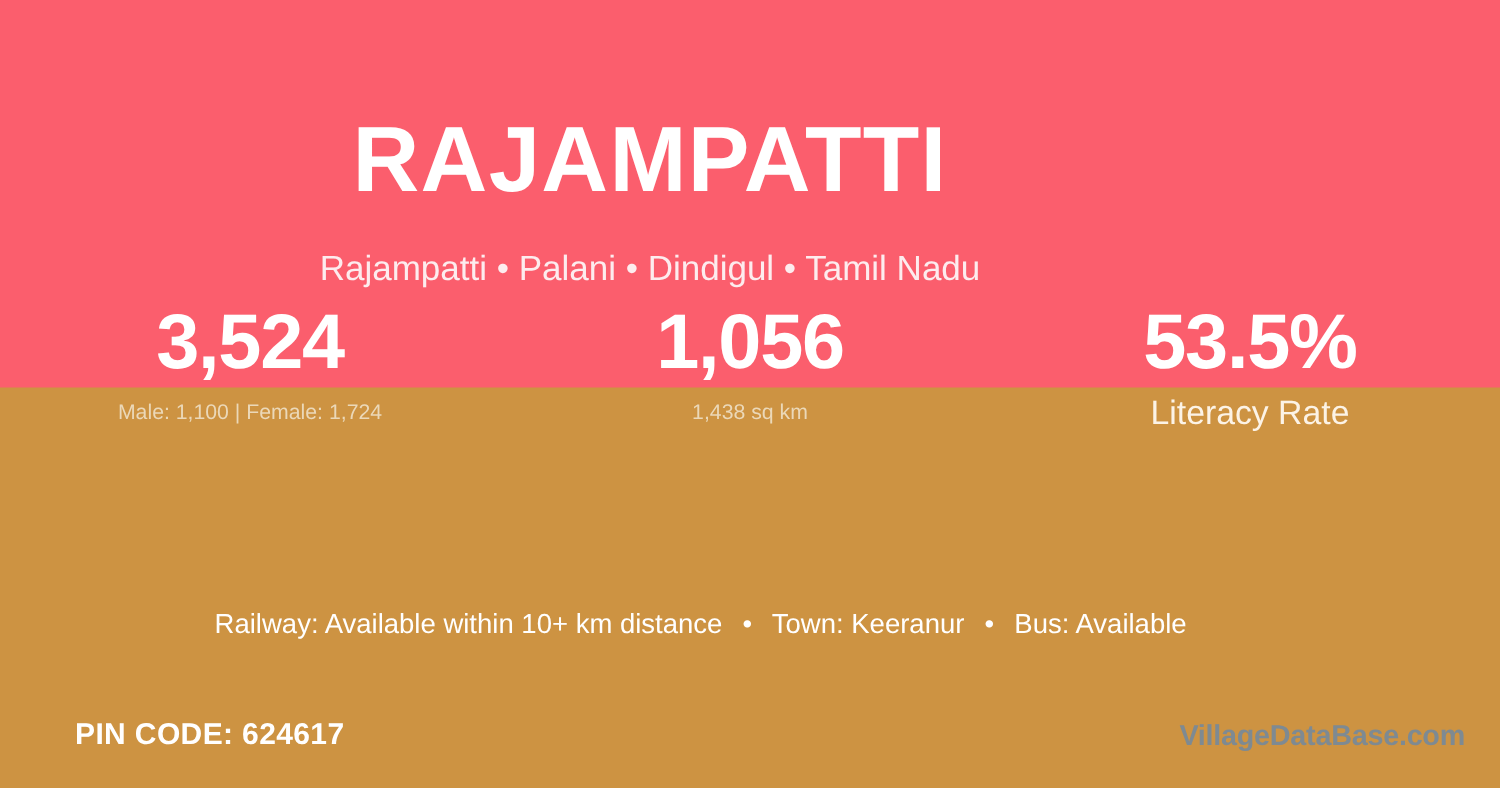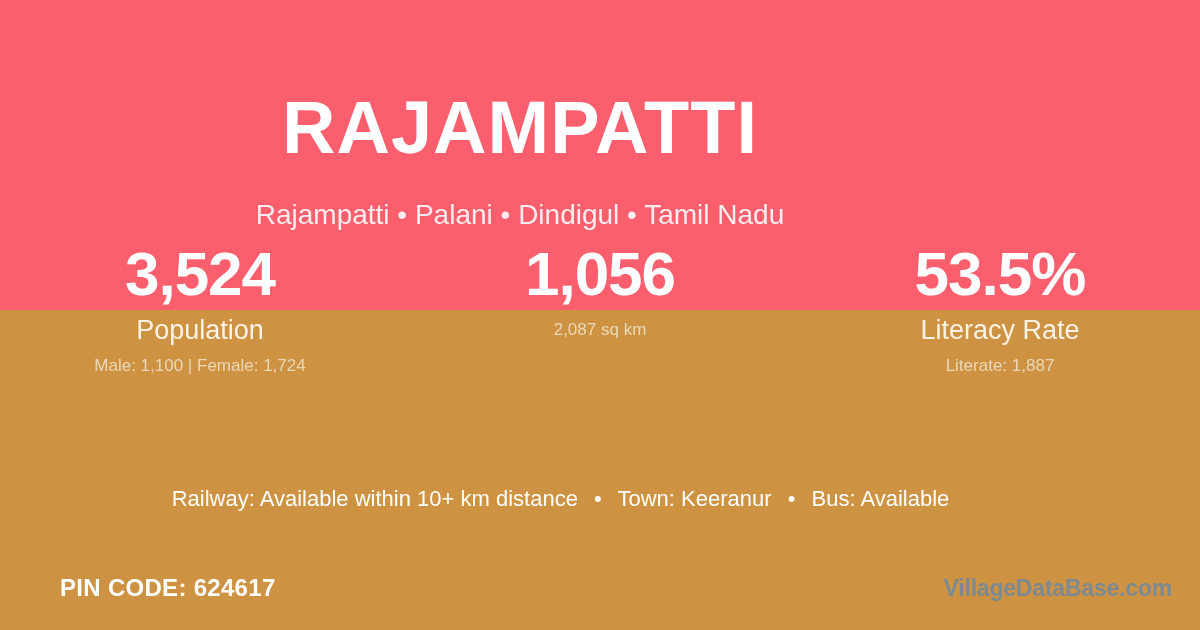--- a/index.html
+++ b/index.html
@@ -153,33 +153,31 @@
 
   <div class="title-block">
     <h1 class="village-title">RAJAMPATTI</h1>
     <div class="village-subtitle">Rajampatti • Palani • Dindigul • Tamil Nadu</div>
   </div>
 
   <div class="stats-row">
 
     <div class="stat-col">
       <div class="stat-value">3,524</div>
-      <div class="stat-label">Population</div>
       <div class="stat-sub">Male: 1,100  | Female: 1,724</div>
     </div>
 
     <div class="stat-col">
       <div class="stat-value">1,056</div>
-      <div class="stat-sub">2,087 sq km</div>
+      <div class="stat-sub">1,438 sq km</div>
     </div>
 
     <div class="stat-col">
       <div class="stat-value">53.5%</div>
       <div class="stat-label">Literacy Rate</div>
-      <div class="stat-sub">Literate: 1,887</div>
     </div>
 
   </div>
 
   <div class="amenities">
     <span>Railway: Available within 10+ km distance</span>
     <span class="amenity-sep">•</span>
     <span>Town: Keeranur</span>
     <span class="amenity-sep">•</span>
     <span>Bus: Available</span>

